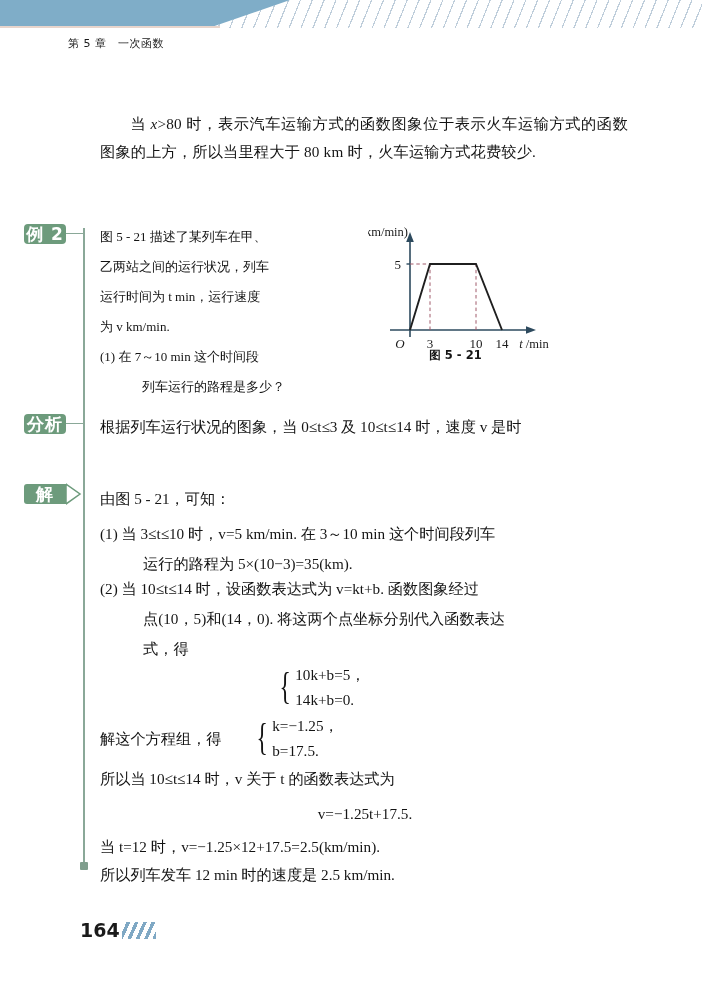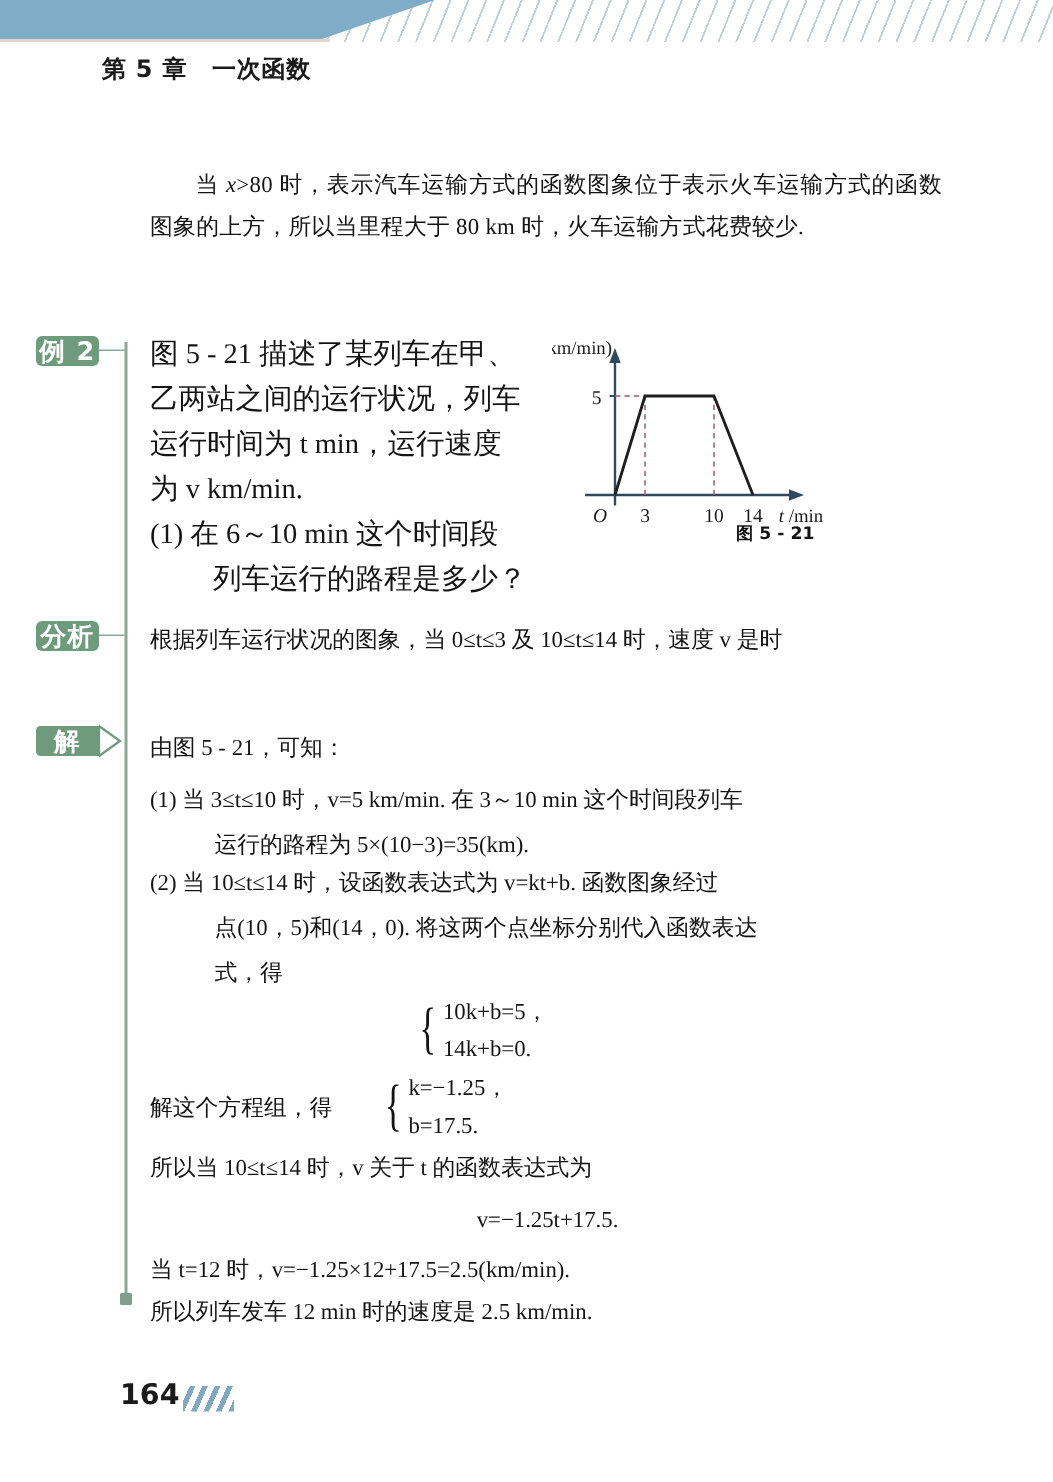--- a/index.html
+++ b/index.html
@@ -50,22 +50,22 @@
     height: 1.5px;
     background: #e8d5cc;
   }
 
   
   .running-head {
     position: absolute;
     top: 36px;
     left: 68px;
     font-family: "DejaVu Sans", "Liberation Sans", sans-serif;
-    font-weight: bold;
-    font-size: 16px;
+    font-weight: normal;
+    font-size: 11px;
     letter-spacing: 0.5px;
     color: #1a1a1a;
     white-space: nowrap;
   }
 
   
   .content {
     position: absolute;
     top: 0; left: 0;
     width: 702px;
@@ -146,41 +146,41 @@
   .badge-jie-arrow {
     position: absolute;
     left: 66px; top: 481px;
     width: 18px; height: 26px;
   }
 
   
   .exline {
     position: absolute;
     left: 100px;
-    font-size: 19px;
+    font-size: 13px;
     line-height: 30px;
     color: #141414;
     white-space: nowrap;
   }
   .exline.indent { left: 122px; margin-left: 20px; }
 
   
   .figure {
     position: absolute;
     left: 368px;
     top: 222px;
     width: 205px;
     height: 150px;
   }
   .fig-caption {
     position: absolute;
     left: 368px;
     top: 348px;
     width: 175px;
-    text-align: right;
+    text-align: center;
     font-family: "DejaVu Sans", "Liberation Sans", sans-serif;
     font-weight: bold;
     font-size: 11.5px;
     color: #141414;
   }
 
   
   .solline {
     position: absolute;
     left: 100px;
@@ -221,21 +221,21 @@
   
   .pagenum {
     position: absolute;
     left: 80px;
     top: 919px;
     font-family: "DejaVu Sans", "Liberation Sans", sans-serif;
     font-weight: bold;
     font-size: 19px;
     color: #1a1a1a;
     display: flex;
-    align-items: flex-end;
+    align-items: center;
   }
   .pagenum-slashes {
     display: inline-block;
     margin-left: 2px;
     width: 34px;
     height: 17px;
     background: repeating-linear-gradient(
       -66deg,
       #7fa8c4 0px, #7fa8c4 3.4px,
       #ffffff 3.4px, #ffffff 7.6px
@@ -262,21 +262,21 @@
   <div class="rail"></div>
   <div class="rail-dot"></div>
 
   <div class="badge badge-rect badge-li2">例 2</div>
   <div class="badge-tick tick-li2"></div>
 
   <div class="exline" style="top:222px">图 5 - 21 描述了某列车在甲、</div>
   <div class="exline" style="top:282px">运行时间为 t min，运行速度</div>
   <div class="exline" style="top:252px">乙两站之间的运行状况，列车</div>
   <div class="exline" style="top:312px">为 v km/min.</div>
-  <div class="exline" style="top:342px">(1) 在 6～10 min 这个时间段</div>
+  <div class="exline" style="top:342px">(1) 在 7～10 min 这个时间段</div>
   <div class="exline indent" style="top:372px">列车运行的路程是多少？</div>
   <div class="exline" style="top:386px; left:100px; top:386px"></div>
 
   <div class="figure">
     <svg width="205" height="150" viewBox="0 0 205 150">
 
       <line x1="42" y1="115" x2="42" y2="18" stroke="#2d4a5e" stroke-width="1.6"></line>
       <polygon points="42,10 38.2,20 45.8,20" fill="#2d4a5e"></polygon>
 
       <line x1="22" y1="108" x2="160" y2="108" stroke="#2d4a5e" stroke-width="1.6"></line>

